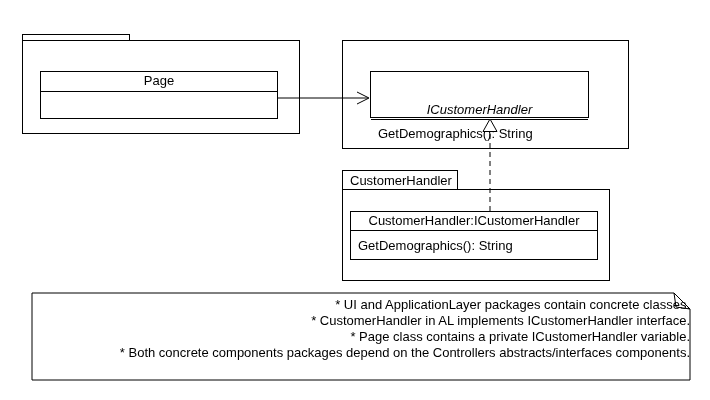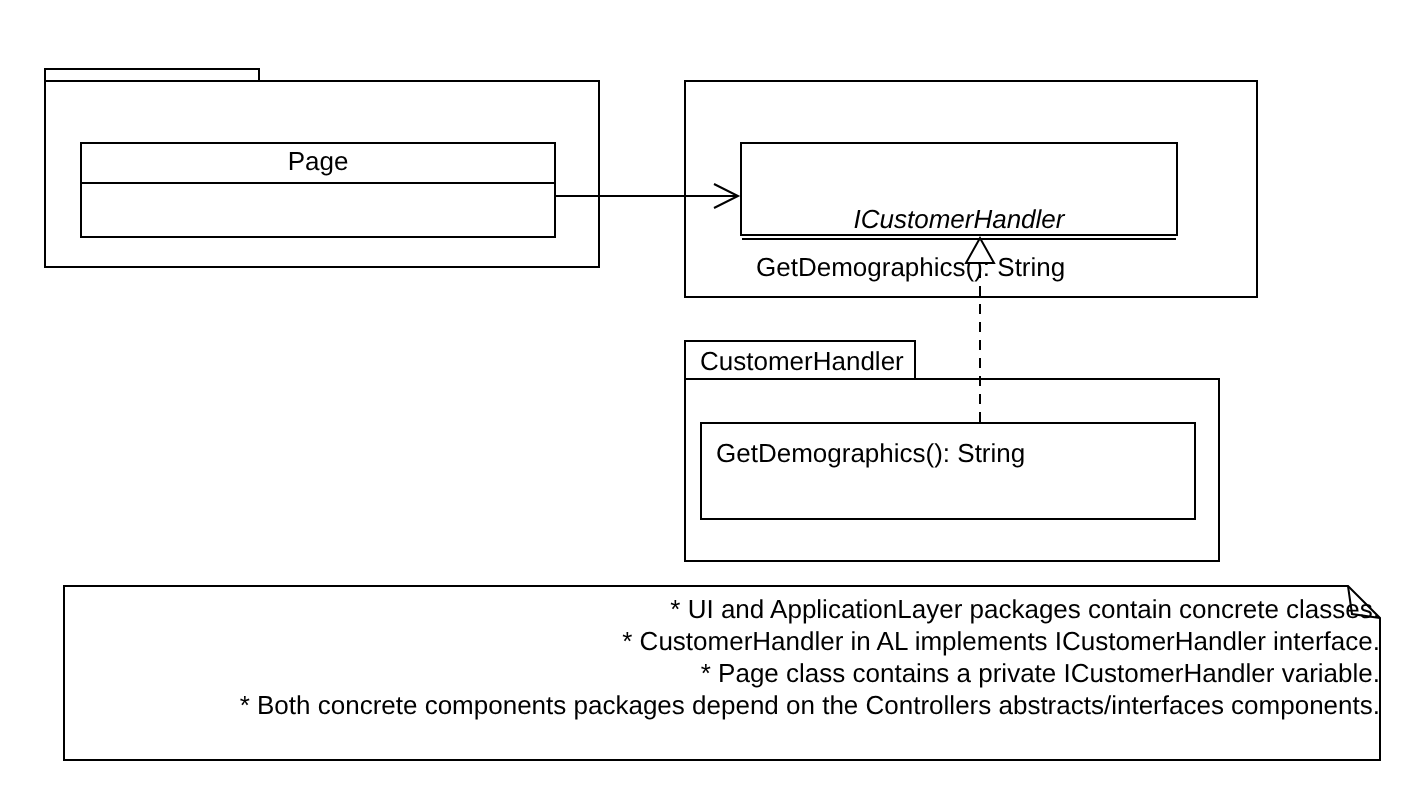--- a/index.html
+++ b/index.html
@@ -50,20 +50,21 @@
     <div class="cls-title italic" style="height:18px; line-height:17px;">ICustomerHandler</div>
     <div class="cls-member" style="height:27px; line-height:27px;">GetDemographics(): String</div>
   </div>
 
   <div class="abs pkg-tab" style="left:342px; top:170px; width:116px; height:20px; line-height:19px;">
     <span class="tab-label">CustomerHandler</span>
   </div>
   <div class="abs pkg-body" style="left:342px; top:189px; width:268px; height:92px;"></div>
 
   <div class="abs cls" style="left:350px; top:211px; width:248px; height:49px;">
+    <div class="cls-title" style="height:18px; line-height:17px;">CustomerHandler:ICustomerHandler</div>
     <div class="cls-member" style="height:29px; line-height:29px;">GetDemographics(): String</div>
   </div>
 
   <svg class="overlay" width="710" height="400" viewBox="0 0 710 400">
 
     <g>
       <line x1="278" y1="98" x2="368" y2="98" stroke="#000" stroke-width="1"></line>
       <polyline points="357,92 369,98 357,104" fill="none" stroke="#000" stroke-width="1"></polyline>
     </g>
 

